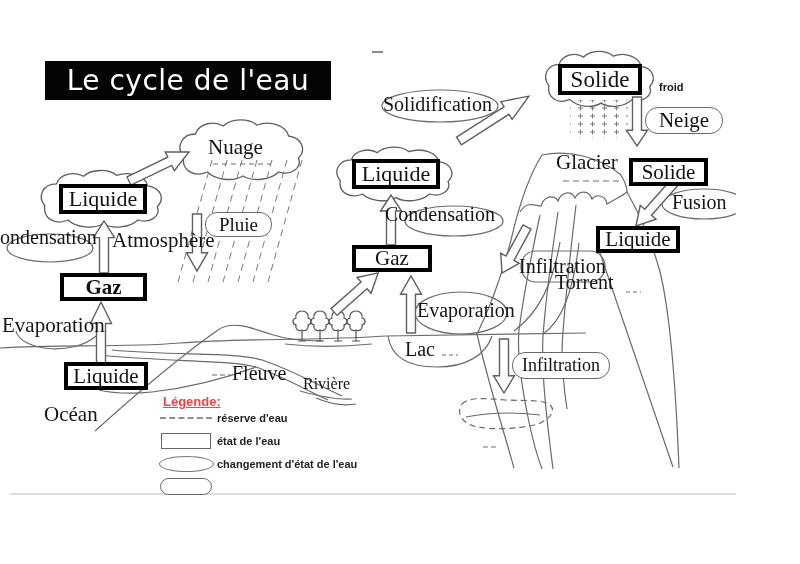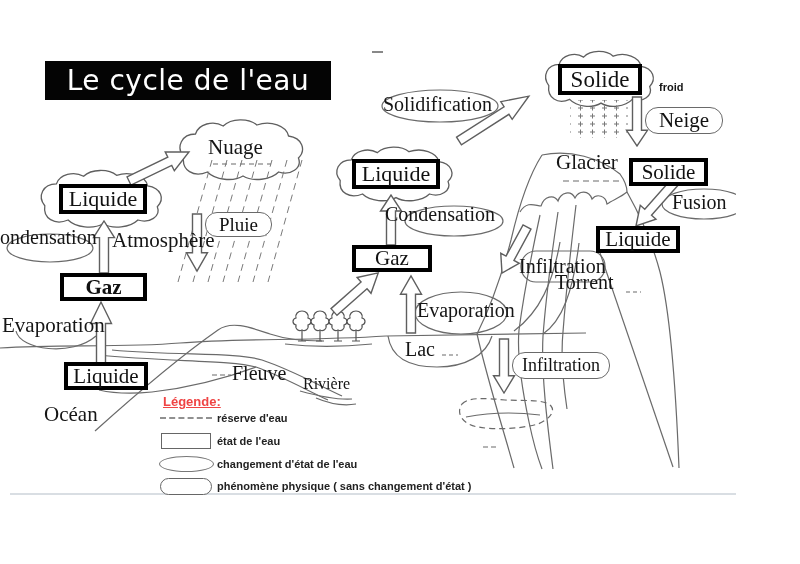--- a/index.html
+++ b/index.html
@@ -170,15 +170,14 @@
   <div class="lbl" style="left:672px;top:192px;font-size:20px">Fusion</div>
 
   <div id="legend-heading">Légende:</div>
   <div class="sym" id="leg-sym-dash"></div>
   <div class="leg-txt" style="left:217px;top:412px">réserve d'eau</div>
   <div class="sym" id="leg-sym-rect"></div>
   <div class="leg-txt" style="left:217px;top:435px">état de l'eau</div>
   <div class="sym" id="leg-sym-ellipse"></div>
   <div class="leg-txt" style="left:217px;top:458px">changement d'état de l'eau</div>
   <div class="sym" id="leg-sym-pill"></div>
-  <div class="leg-txt" style="left:217px;top:480px">phénomène physique ( sans changement d'état )</div>
 
 </div>
 
 </body></html>

